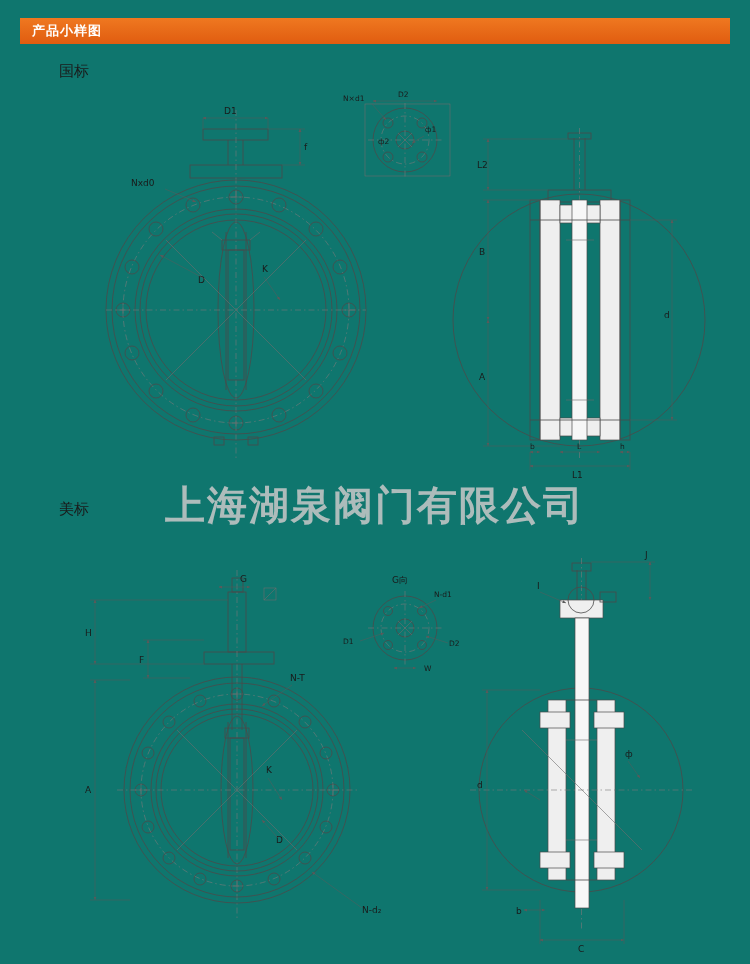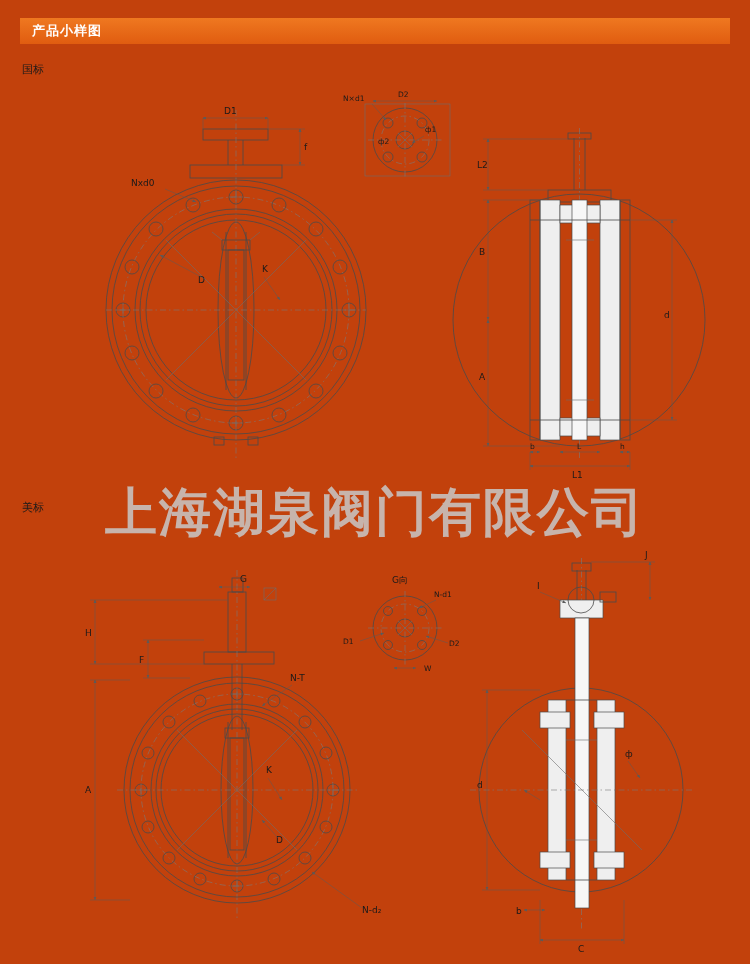--- a/index.html
+++ b/index.html
@@ -11,21 +11,21 @@
     width: 750px;
     height: 964px;
     position: relative;
     font-family: "Liberation Sans", sans-serif;
     overflow: hidden;
   }
   #page {
     position: relative;
     width: 750px;
     height: 964px;
-    background: #c2410c;
+    background: #0f766e;
   }
   
   .header-bar {
     position: absolute;
     left: 20px;
     top: 18px;
     width: 710px;
     height: 26px;
     background: #e8691a;
     background: linear-gradient(180deg, #ef7820 0%, #e05c10 100%);
@@ -36,36 +36,37 @@
     top: 4px;
     color: #ffffff;
     font-size: 13px;
     font-weight: bold;
     letter-spacing: 1px;
     font-family: "DejaVu Sans", sans-serif;
   }
   
   .section-label {
     position: absolute;
-    font-size: 11px;
+    font-size: 15px;
     color: #1a1a1a;
     font-family: "DejaVu Sans", sans-serif;
     font-weight: normal;
+    margin-left: 37px;
   }
   #label-gb { left: 22px; top: 62px; }
   #label-mb { left: 22px; top: 500px; }
 
   
   .watermark {
     position: absolute;
     left: 0;
     top: 478px;
     width: 750px;
     text-align: center;
-    font-size: 52px;
+    font-size: 40px;
     font-weight: bold;
     color: #c9c9c9;
     opacity: 0.85;
     font-family: "DejaVu Sans", sans-serif;
     letter-spacing: 2px;
     pointer-events: none;
     z-index: 50;
   }
   
   svg.drawing {

